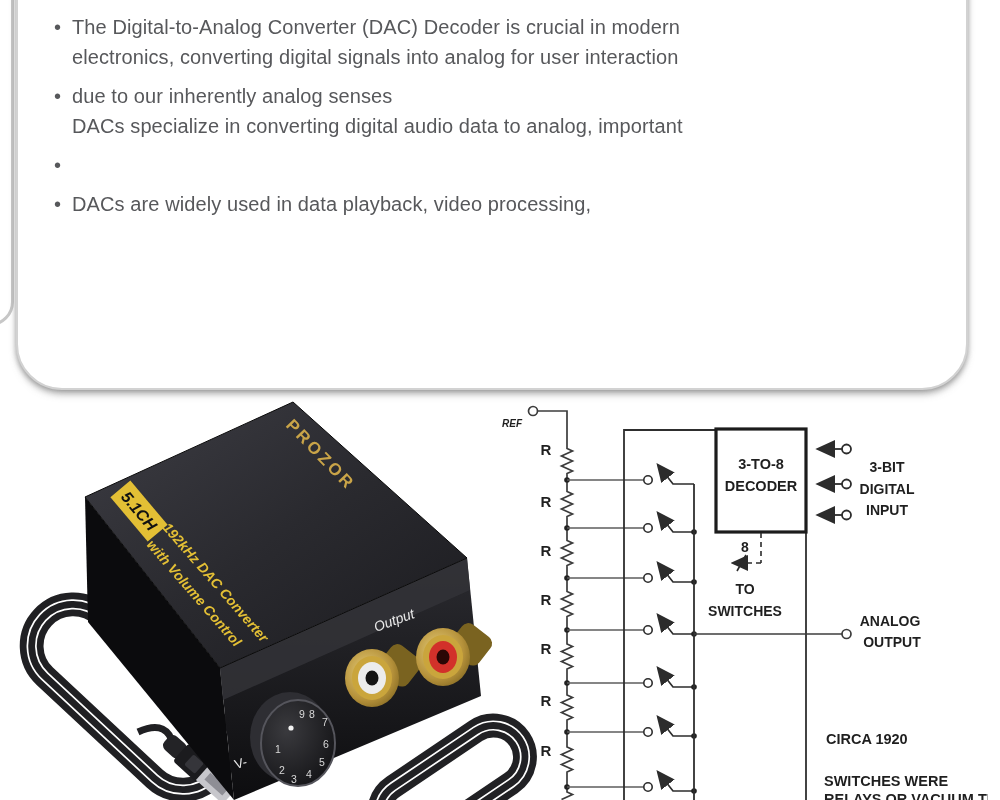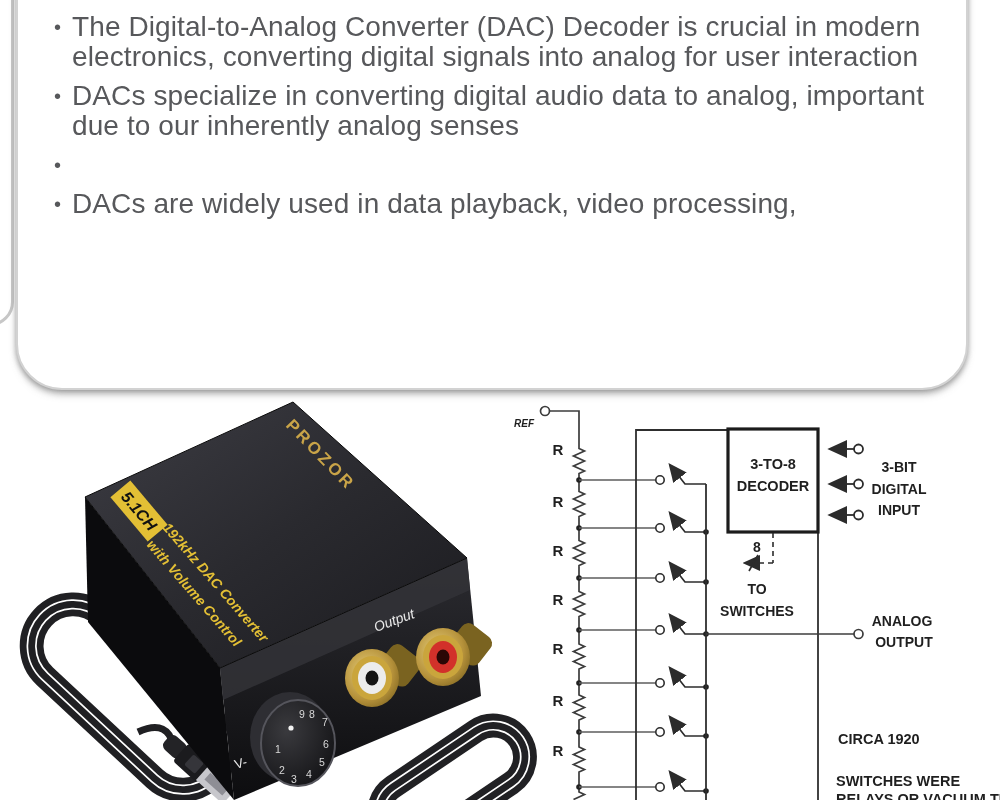--- a/index.html
+++ b/index.html
@@ -7,25 +7,25 @@
          font-family:"Liberation Sans",sans-serif;}
   
   .deck-edge{position:absolute;left:-34px;top:-130px;width:42px;height:450px;
              background:#ffffff;border:3px solid #c7c7c7;border-radius:46px;z-index:1;}
   .card{position:absolute;left:16px;top:-70px;width:952px;height:460px;
         background:#ffffff;border:2px solid #d2d2d2;border-radius:46px;
         box-shadow:0 5px 7px -1px rgba(110,110,110,.55), -3px 2px 4px -2px rgba(150,150,150,.4), 3px 2px 4px -2px rgba(150,150,150,.4);
         z-index:2;box-sizing:border-box;padding:80px 30px 0 36px;}
   .bullet-row{display:flex;margin-bottom:9px;color:#57585b;}
   .bullet-dot{width:18px;flex:0 0 18px;font-size:20px;line-height:30px;color:#57585b;}
-  .bullet-text{font-size:28px;line-height:30px;letter-spacing:.1px;}
+  .bullet-text{font-size:20px;line-height:30px;letter-spacing:.1px;}
   .bullet-line{display:block;white-space:nowrap;}
   
   .photo-panel{position:absolute;left:0;top:400px;width:540px;height:400px;}
-  .diagram-panel{position:absolute;left:500px;top:400px;width:500px;height:400px;text-decoration:underline;}
+  .diagram-panel{position:absolute;left:488px;top:400px;width:500px;height:400px;text-decoration:underline;}
   svg{display:block;}
   .diag-text{font-family:"Liberation Sans",sans-serif;font-weight:700;fill:#1f1f1f;}
 </style>
 </head>
 <body>
 
 <div class="slide">
 
   <div class="deck-edge"></div>
 
@@ -33,22 +33,22 @@
     <div class="bullet-row">
       <span class="bullet-dot">•</span>
       <span class="bullet-text">
         <span class="bullet-line">The Digital-to-Analog Converter (DAC) Decoder is crucial in modern</span>
         <span class="bullet-line">electronics, converting digital signals into analog for user interaction</span>
       </span>
     </div>
     <div class="bullet-row">
       <span class="bullet-dot">•</span>
       <span class="bullet-text">
+        <span class="bullet-line">due to our inherently analog senses</span>
         <span class="bullet-line">DACs specialize in converting digital audio data to analog, important</span>
-        <span class="bullet-line">due to our inherently analog senses</span>
       </span>
     </div>
     <div class="bullet-row">
       <span class="bullet-dot">•</span>
       <span class="bullet-text">
       </span>
     </div>
     <div class="bullet-row">
       <span class="bullet-dot">•</span>
       <span class="bullet-text">

